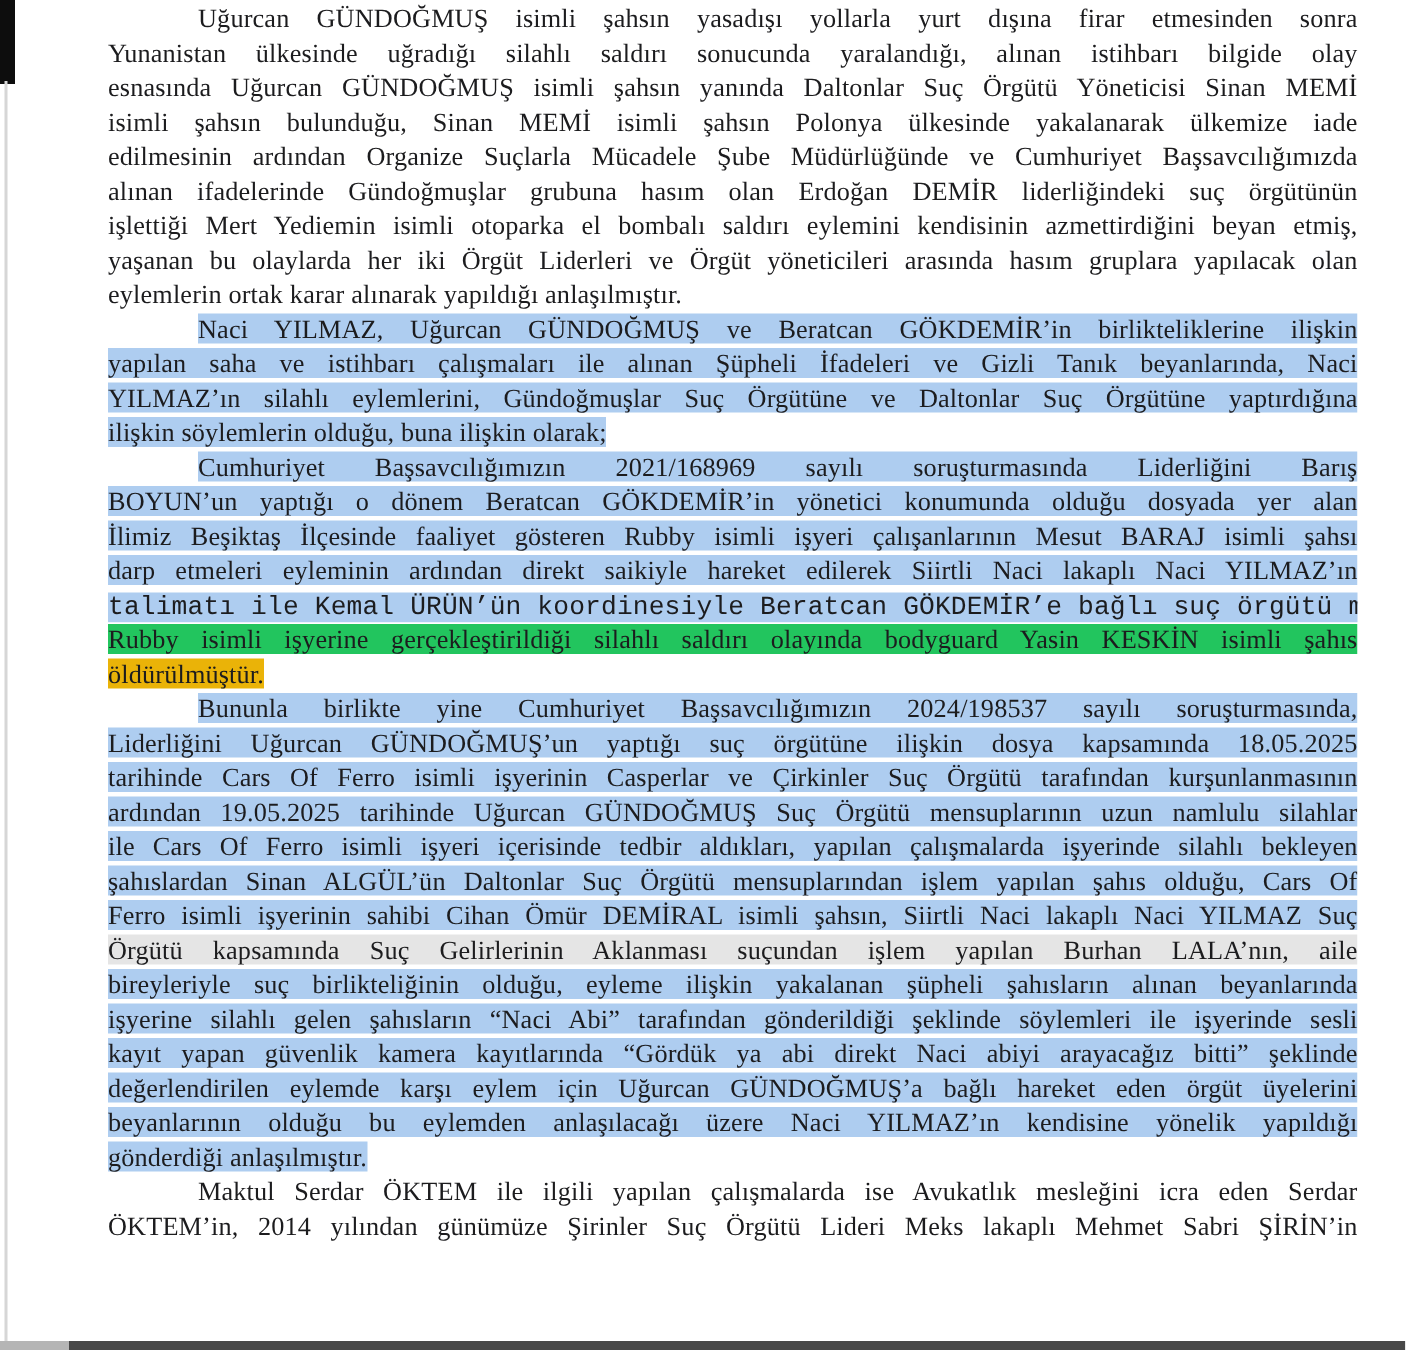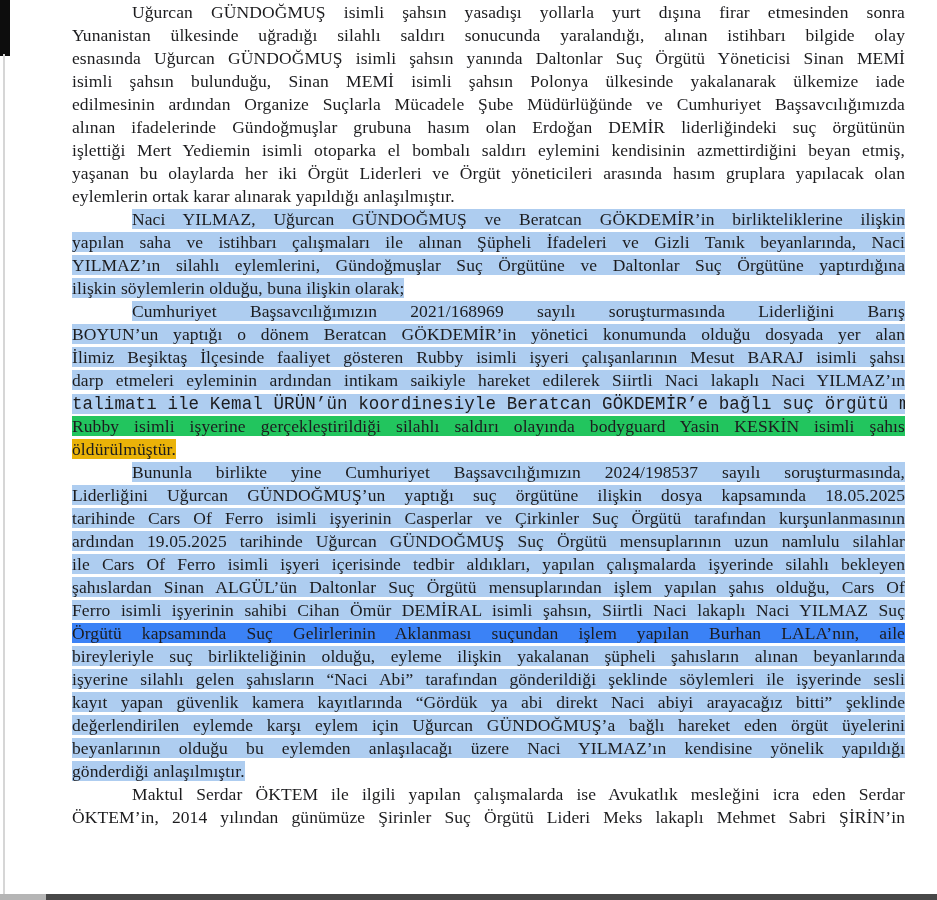--- a/index.html
+++ b/index.html
@@ -79,32 +79,32 @@
       <div class="line"><span>işlettiği Mert Yediemin isimli otoparka el bombalı saldırı eylemini kendisinin azmettirdiğini beyan etmiş,</span></div>
       <div class="line"><span>yaşanan bu olaylarda her iki Örgüt Liderleri ve Örgüt yöneticileri arasında hasım gruplara yapılacak olan</span></div>
       <div class="line lastline"><span>eylemlerin ortak karar alınarak yapıldığı anlaşılmıştır.</span></div>
       <div class="line first"><span style="background: rgb(174, 205, 240);">Naci YILMAZ, Uğurcan GÜNDOĞMUŞ ve Beratcan GÖKDEMİR’in birlikteliklerine ilişkin</span></div>
       <div class="line"><span style="background: rgb(174, 205, 240);">yapılan saha ve istihbarı çalışmaları ile alınan Şüpheli İfadeleri ve Gizli Tanık beyanlarında, Naci</span></div>
       <div class="line"><span style="background: rgb(174, 205, 240);">YILMAZ’ın silahlı eylemlerini, Gündoğmuşlar Suç Örgütüne ve Daltonlar Suç Örgütüne yaptırdığına</span></div>
       <div class="line lastline"><span style="background: rgb(174, 205, 240);">ilişkin söylemlerin olduğu, buna ilişkin olarak;</span></div>
       <div class="line first"><span style="background: rgb(174, 205, 240);">Cumhuriyet Başsavcılığımızın 2021/168969 sayılı soruşturmasında Liderliğini Barış</span></div>
       <div class="line"><span style="background: rgb(174, 205, 240);">BOYUN’un yaptığı o dönem Beratcan GÖKDEMİR’in yönetici konumunda olduğu dosyada yer alan</span></div>
       <div class="line"><span style="background: rgb(174, 205, 240); margin-top: 40px;">İlimiz Beşiktaş İlçesinde faaliyet gösteren Rubby isimli işyeri çalışanlarının Mesut BARAJ isimli şahsı</span></div>
-      <div class="line"><span style="background: rgb(174, 205, 240);">darp etmeleri eyleminin ardından intikam saikiyle hareket edilerek Siirtli Naci lakaplı Naci YILMAZ’ın</span></div>
+      <div class="line"><span style="background: rgb(174, 205, 240);">darp etmeleri eyleminin ardından direkt saikiyle hareket edilerek Siirtli Naci lakaplı Naci YILMAZ’ın</span></div>
       <div class="line"><span style="background: rgb(174, 205, 240); font-family: Liberation Mono, monospace;">talimatı ile Kemal ÜRÜN’ün koordinesiyle Beratcan GÖKDEMİR’e bağlı suç örgütü mensuplarının</span></div>
       <div class="line"><span style="background: #22c55e;">Rubby isimli işyerine gerçekleştirildiği silahlı saldırı olayında bodyguard Yasin KESKİN isimli şahıs</span></div>
       <div class="line lastline"><span style="background: #eab308;">öldürülmüştür.</span></div>
       <div class="line first"><span style="background: rgb(174, 205, 240);">Bununla birlikte yine Cumhuriyet Başsavcılığımızın 2024/198537 sayılı soruşturmasında,</span></div>
       <div class="line"><span style="background: rgb(174, 205, 240);">Liderliğini Uğurcan GÜNDOĞMUŞ’un yaptığı suç örgütüne ilişkin dosya kapsamında 18.05.2025</span></div>
       <div class="line"><span style="background: rgb(174, 205, 240);">tarihinde Cars Of Ferro isimli işyerinin Casperlar ve Çirkinler Suç Örgütü tarafından kurşunlanmasının</span></div>
       <div class="line"><span style="background: rgb(174, 205, 240);">ardından 19.05.2025 tarihinde Uğurcan GÜNDOĞMUŞ Suç Örgütü mensuplarının uzun namlulu silahlar</span></div>
       <div class="line"><span style="background: rgb(174, 205, 240);">ile Cars Of Ferro isimli işyeri içerisinde tedbir aldıkları, yapılan çalışmalarda işyerinde silahlı bekleyen</span></div>
       <div class="line"><span style="background: rgb(174, 205, 240);">şahıslardan Sinan ALGÜL’ün Daltonlar Suç Örgütü mensuplarından işlem yapılan şahıs olduğu, Cars Of</span></div>
       <div class="line"><span style="background: rgb(174, 205, 240);">Ferro isimli işyerinin sahibi Cihan Ömür DEMİRAL isimli şahsın, Siirtli Naci lakaplı Naci YILMAZ Suç</span></div>
-      <div class="line"><span style="background: #3b82f6;">Örgütü kapsamında Suç Gelirlerinin Aklanması suçundan işlem yapılan Burhan LALA’nın, aile</span></div>
+      <div class="line"><span style="background: #e5e5e5;">Örgütü kapsamında Suç Gelirlerinin Aklanması suçundan işlem yapılan Burhan LALA’nın, aile</span></div>
       <div class="line"><span style="background: rgb(174, 205, 240);">bireyleriyle suç birlikteliğinin olduğu, eyleme ilişkin yakalanan şüpheli şahısların alınan beyanlarında</span></div>
       <div class="line"><span style="background: rgb(174, 205, 240);">işyerine silahlı gelen şahısların “Naci Abi” tarafından gönderildiği şeklinde söylemleri ile işyerinde sesli</span></div>
       <div class="line"><span style="background: rgb(174, 205, 240);">kayıt yapan güvenlik kamera kayıtlarında “Gördük ya abi direkt Naci abiyi arayacağız bitti” şeklinde</span></div>
       <div class="line"><span style="background: rgb(174, 205, 240);">değerlendirilen eylemde karşı eylem için Uğurcan GÜNDOĞMUŞ’a bağlı hareket eden örgüt üyelerini</span></div>
       <div class="line"><span style="background: rgb(174, 205, 240);">beyanlarının olduğu bu eylemden anlaşılacağı üzere Naci YILMAZ’ın kendisine yönelik yapıldığı</span></div>
       <div class="line lastline"><span style="background: rgb(174, 205, 240);">gönderdiği anlaşılmıştır.</span></div>
       <div class="line first"><span>Maktul Serdar ÖKTEM ile ilgili yapılan çalışmalarda ise Avukatlık mesleğini icra eden Serdar</span></div>
       <div class="line"><span>ÖKTEM’in, 2014 yılından günümüze Şirinler Suç Örgütü Lideri Meks lakaplı Mehmet Sabri ŞİRİN’in</span></div>
     </div>
   <div class="bottom-bar" style="background: rgb(72, 72, 72);"></div>

